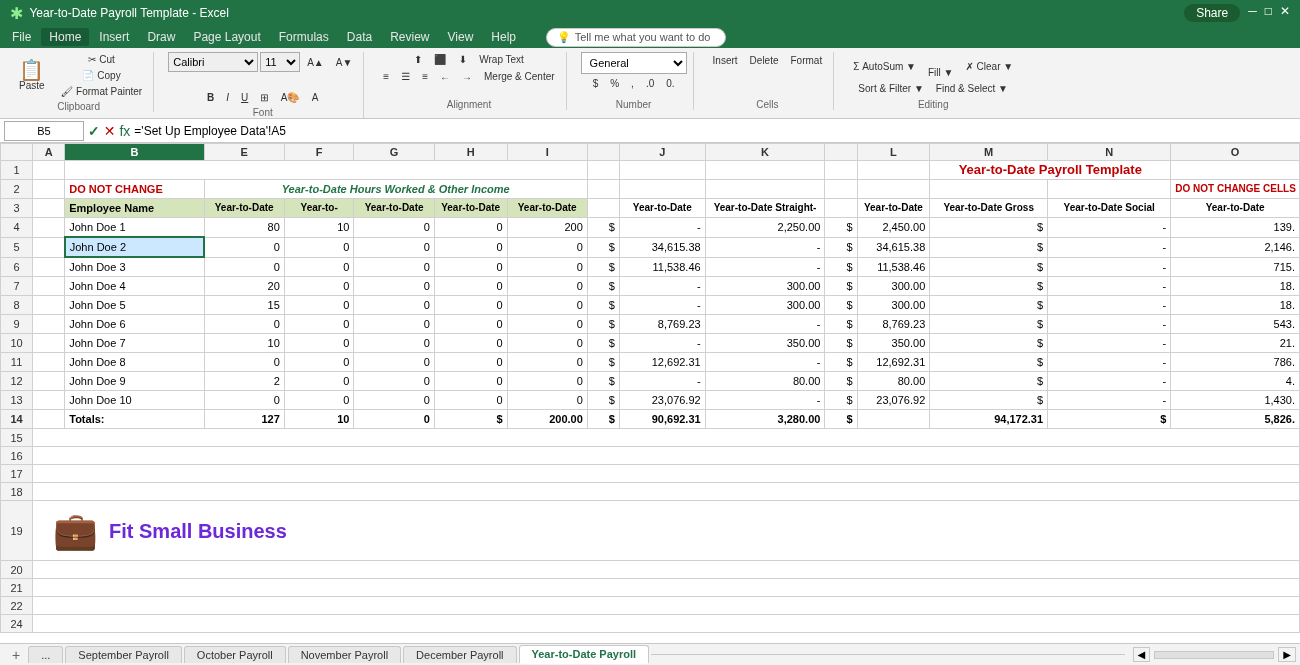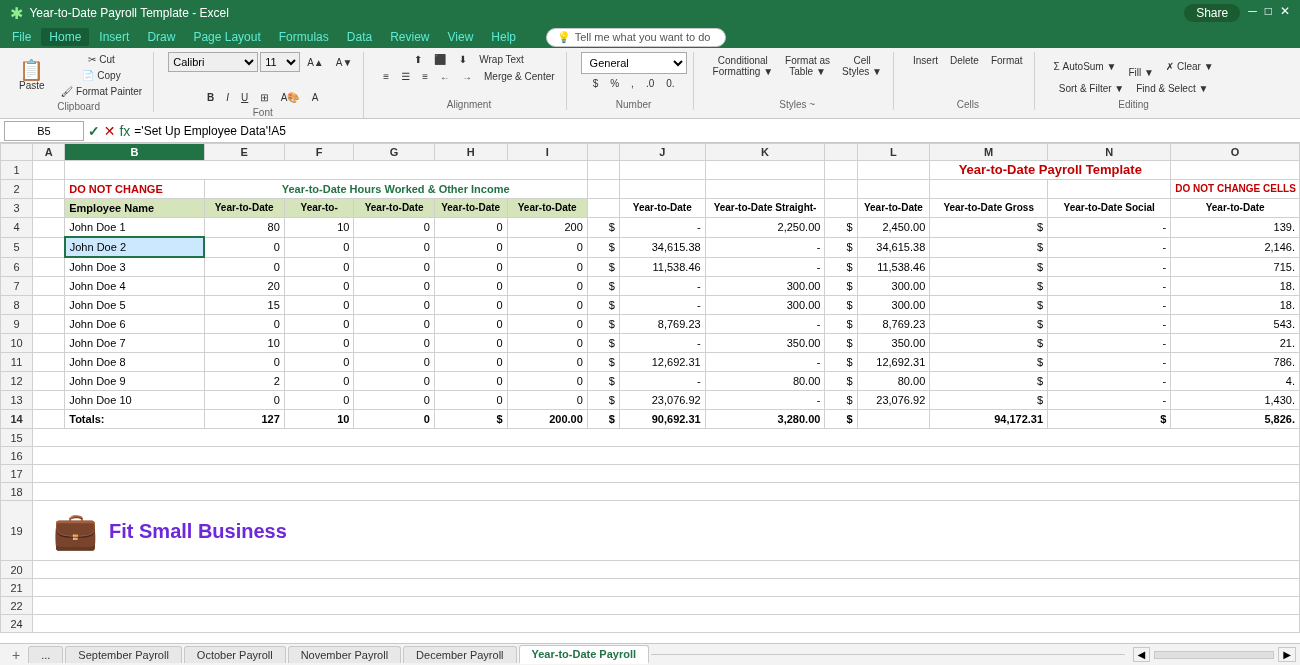--- a/index.html
+++ b/index.html
@@ -20,21 +20,21 @@
     
     .menu-bar {
       background: #217346;
       height: 22px;
       display: flex;
       align-items: center;
       padding: 0 4px;
       gap: 2px;
     }
     .menu-item {
-      color: #5eead4;
+      color: #e5e5e5;
       padding: 2px 8px;
       font-size: 12px;
       cursor: pointer;
       border-radius: 2px;
     }
     .menu-item.active { background: #185c37; }
 
     
     .ribbon {
       background: #f3f3f3;
@@ -169,21 +169,21 @@
       font-size: 11px;
       white-space: nowrap;
       overflow: hidden;
       max-width: 120px;
       height: 18px;
       line-height: 16px;
     }
     .cell.selected { background: #cce8ff; border-color: #1a73e8; }
     .cell.active-cell { border: 2px solid #217346; }
     .cell-red-bold { color: #c00000; font-weight: bold; margin-top: 37px; }
-    .cell-green-bold { color: #217346; font-weight: bold; text-align: center; }
+    .cell-green-bold { color: #217346; font-weight: bold; text-align: center; font-style: italic; }
     .cell-right { text-align: right; }
     .cell-center { text-align: center; }
     .cell-bold { font-weight: bold; }
 
     
     .sheet-tabs-bar {
       background: #f3f3f3;
       border-top: 1px solid #c8c8c8;
       height: 22px;
       display: flex;
@@ -340,28 +340,20 @@
     <div class="ribbon-row">
       <button class="ribbon-btn ribbon-btn-small">$</button>
       <button class="ribbon-btn ribbon-btn-small">%</button>
       <button class="ribbon-btn ribbon-btn-small">,</button>
       <button class="ribbon-btn ribbon-btn-small">.0</button>
       <button class="ribbon-btn ribbon-btn-small">0.</button>
     </div>
     <span class="ribbon-group-label">Number</span>
   </div>
 
-  <div class="ribbon-group">
-    <div class="ribbon-row">
-      <button class="ribbon-btn" style="font-size:10px;">Conditional<br>Formatting ▼</button>
-      <button class="ribbon-btn" style="font-size:10px;">Format as<br>Table ▼</button>
-      <button class="ribbon-btn" style="font-size:10px;">Cell<br>Styles ▼</button>
-    </div>
-    <span class="ribbon-group-label">Styles ~</span>
-  </div>
 
   <div class="ribbon-group">
     <div class="ribbon-row">
       <button class="ribbon-btn" style="font-size:10px;">Insert</button>
       <button class="ribbon-btn" style="font-size:10px;">Delete</button>
       <button class="ribbon-btn" style="font-size:10px;">Format</button>
     </div>
     <span class="ribbon-group-label">Cells</span>
   </div>
 

